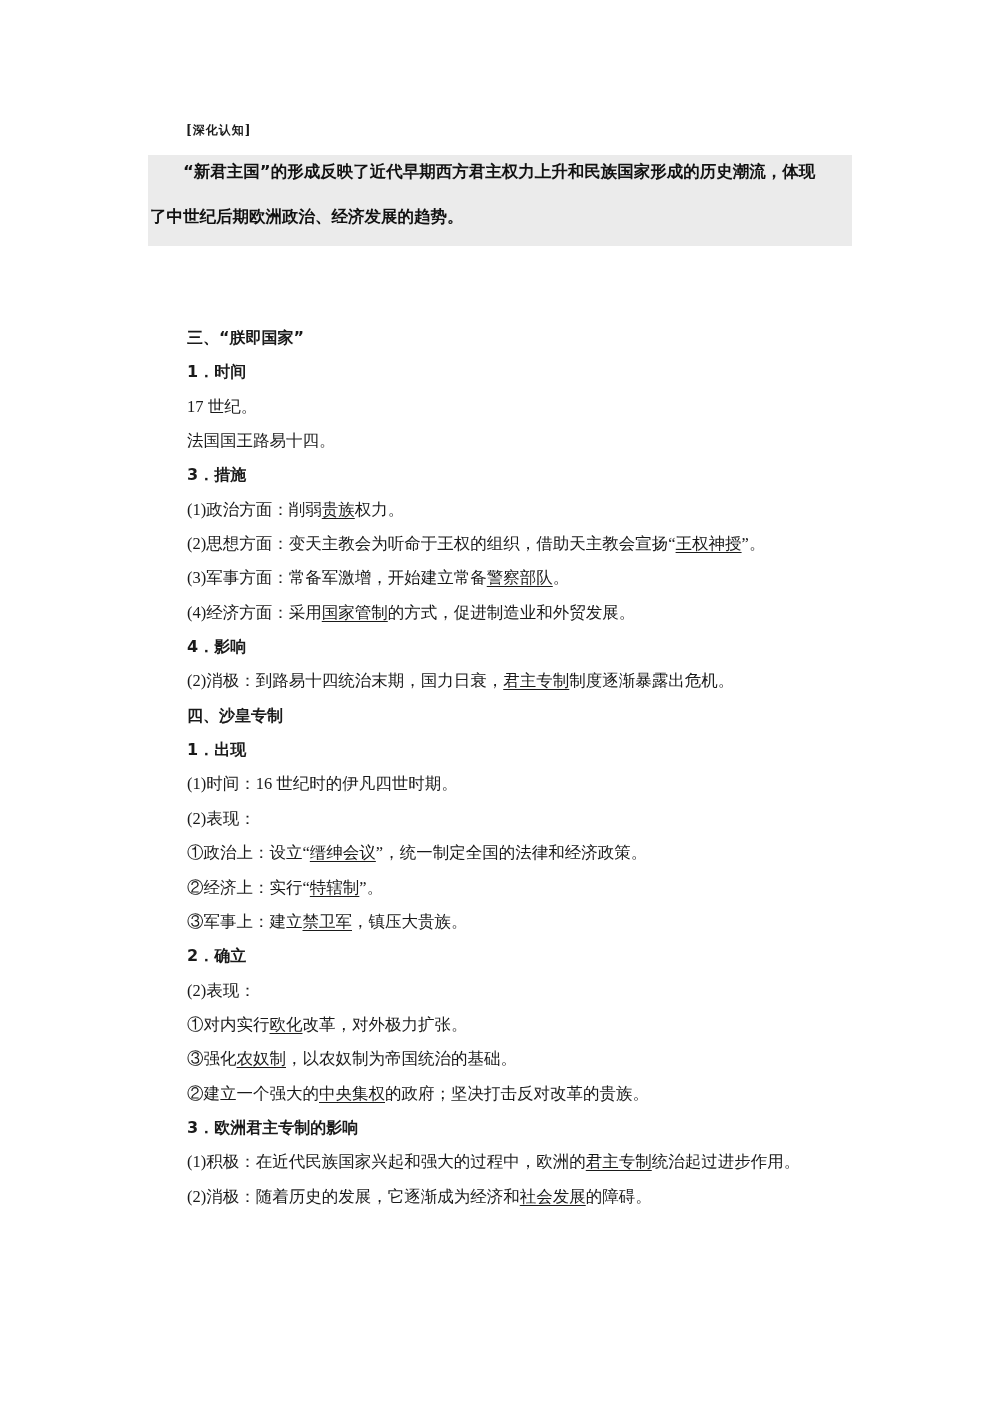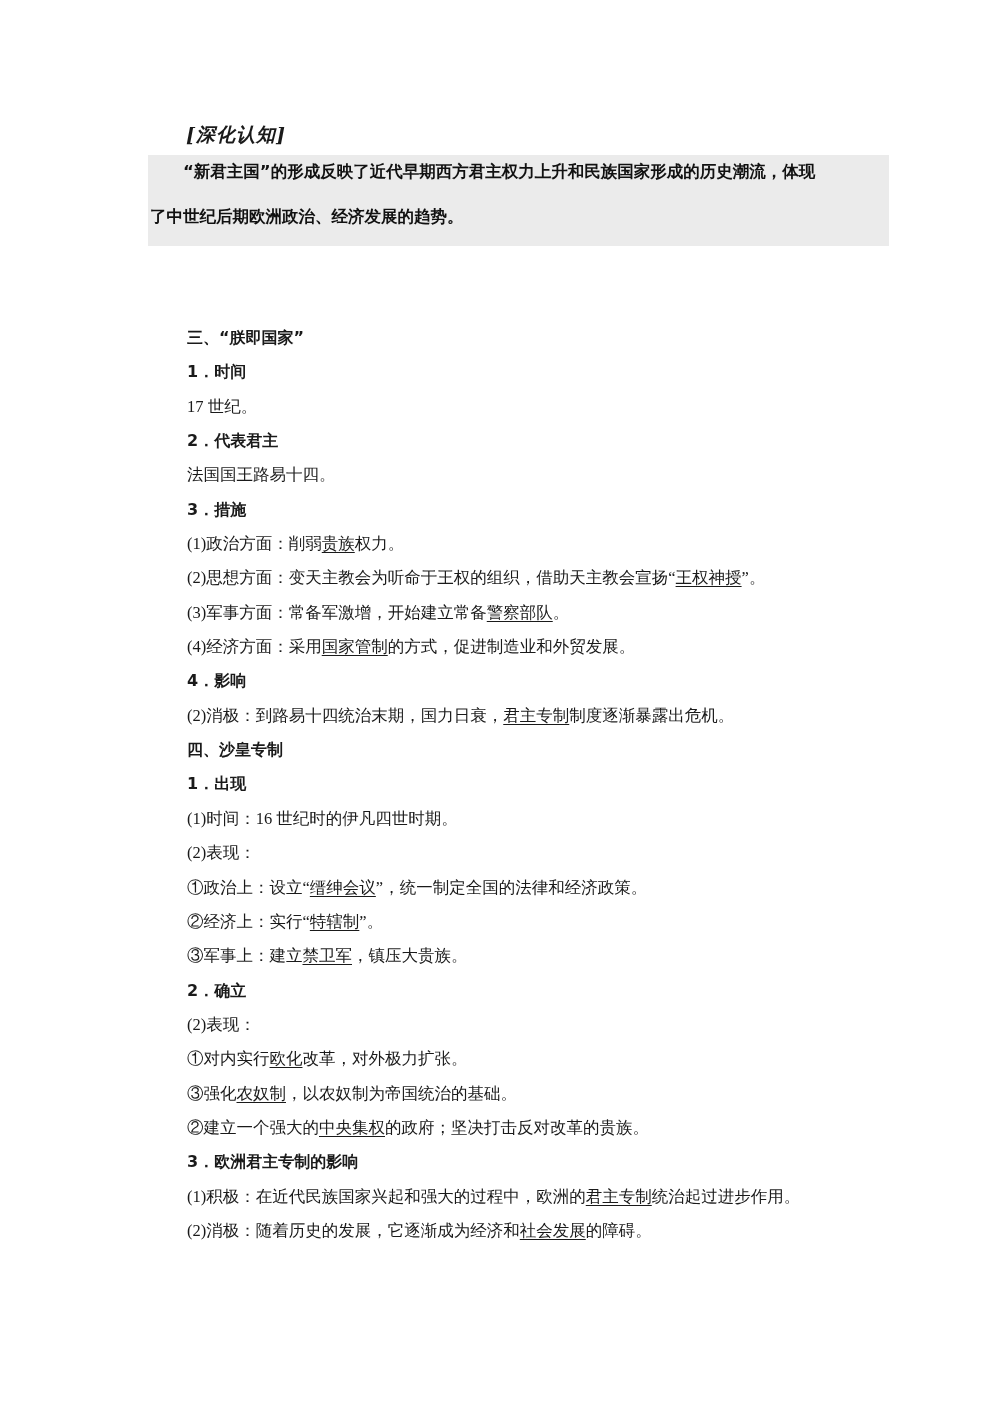--- a/index.html
+++ b/index.html
@@ -4,27 +4,26 @@
 <style>
   html, body { margin: 0; padding: 0; background: #ffffff; }
   body {
     width: 1000px; height: 1414px; position: relative; overflow: hidden;
     font-family: "Liberation Serif", "DejaVu Serif", serif;
     color: #1a1a1a;
   }
   .page { position: absolute; left: 0; top: 0; width: 1000px; height: 1414px; }
   .tag {
     position: absolute; left: 186px; top: 122px;
-    font-size: 19px; font-weight: bold; font-style: italic; letter-spacing: 1px;
+    font-size: 12px; font-weight: bold; letter-spacing: 1px;
     font-family: "DejaVu Serif", serif;
   }
   .callout {
     position: absolute; left: 148px; top: 155px; width: 704px; height: 91px;
     background: #ebebeb;
-    padding-left: 37px;
   }
   .callout p {
     margin: 0; font-family: "DejaVu Sans", "Liberation Sans", sans-serif;
     font-weight: bold; font-size: 16.5px; color: #111; white-space: nowrap;
   }
   .callout .l1 { position: absolute; left: 35px; top: 6px; }
   .callout .l2 { position: absolute; left: 2px; top: 51px; }
   .content { position: absolute; left: 187px; top: 279px; width: 680px; margin-top: 48px; }
   .line {
     height: 34.35px; line-height: 22px; font-size: 16.5px; white-space: nowrap;
@@ -42,21 +41,20 @@
 
   <div class="callout">
     <p class="l1">“新君主国”的形成反映了近代早期西方君主权力上升和民族国家形成的历史潮流，体现</p>
     <p class="l2">了中世纪后期欧洲政治、经济发展的趋势。</p>
   </div>
 
   <div class="content">
     <div class="line h">三、“朕即国家”</div>
     <div class="line h">1．时间</div>
     <div class="line">17 世纪。</div>
-    <div class="line h">2．代表君主</div>
     <div class="line">法国国王路易十四。</div>
     <div class="line h">3．措施</div>
 
     <div class="line"><span>(1)政治方面：削弱</span><span class="u">贵族</span><span>权力。</span></div>
     <div class="line"><span>(2)思想方面：变天主教会为听命于王权的组织，借助天主教会宣扬“</span><span class="u">王权神授</span><span>”。</span></div>
     <div class="line"><span>(3)军事方面：常备军激增，开始建立常备</span><span class="u">警察部队</span><span>。</span></div>
     <div class="line"><span>(4)经济方面：采用</span><span class="u">国家管制</span><span>的方式，促进制造业和外贸发展。</span></div>
 
     <div class="line h">4．影响</div>
     <div class="line"><span>(2)消极：到路易十四统治末期，国力日衰，</span><span class="u">君主专制</span><span>制度逐渐暴露出危机。</span></div>

